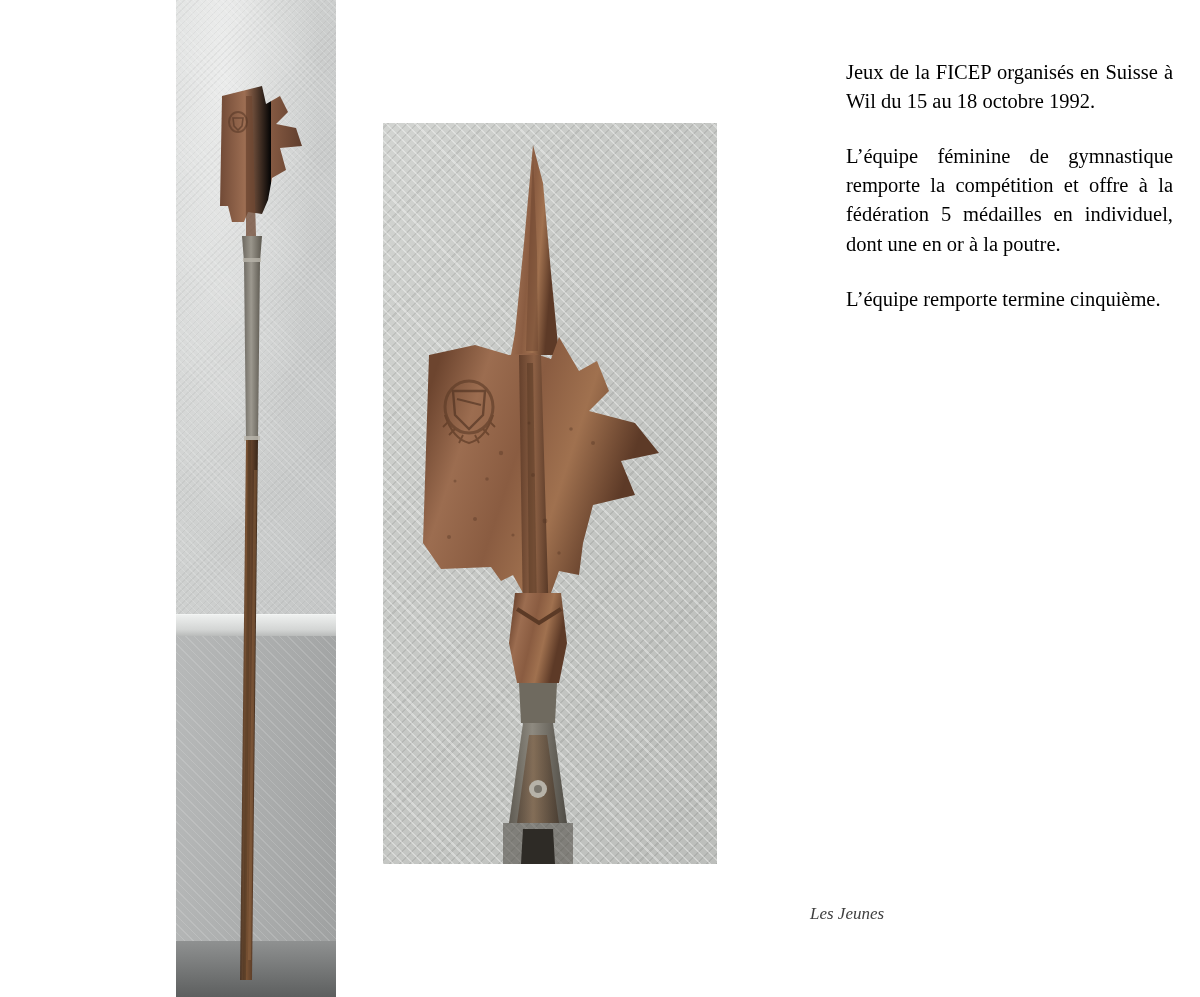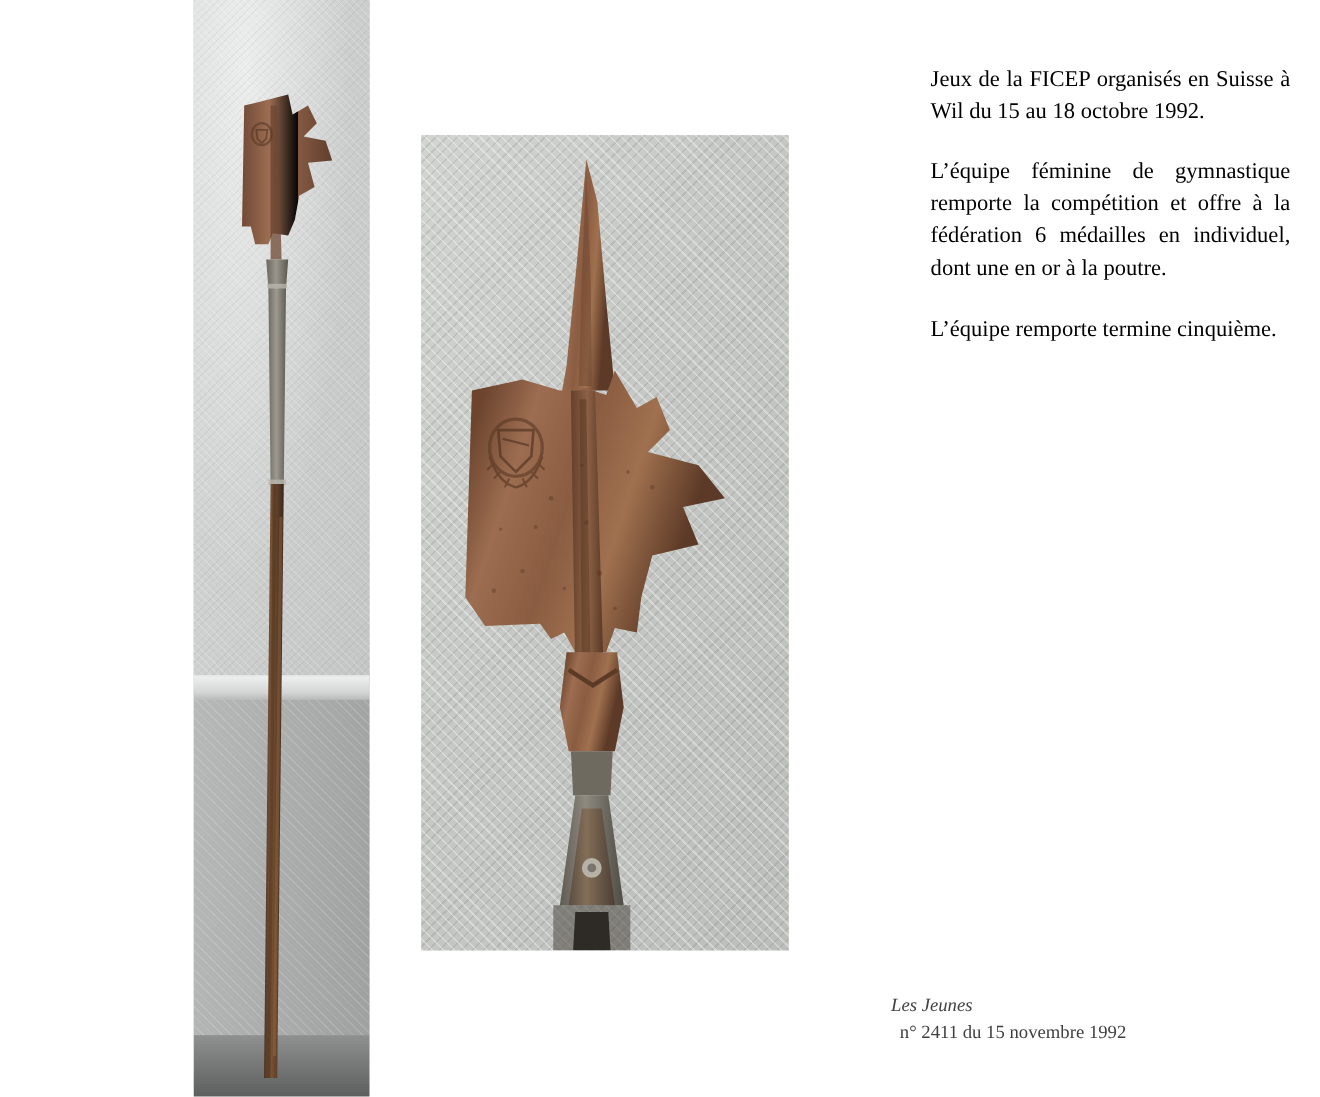--- a/index.html
+++ b/index.html
@@ -300,23 +300,22 @@
       <circle cx="155" cy="666" r="9" fill="#b6b2a8"></circle>
       <circle cx="155" cy="666" r="4" fill="#7a766d"></circle>
 
       <path d="M120,700 L190,700 L190,741 L120,741 Z" fill="#4a4740" opacity=".55"></path>
       <path d="M140,706 L170,706 L172,741 L138,741 Z" fill="#2e2b26"></path>
     </svg>
   </figure>
 
   <section class="text-col">
     <p>Jeux de la FICEP organisés en Suisse à Wil du 15 au 18 octobre 1992.</p>
-    <p>L’équipe féminine de gymnastique remporte la compétition et offre à la fédération 6 médailles en individuel, dont une en or à la poutre.</p>
+    <p>L’équipe féminine de gymnastique remporte la compétition et offre à la fédération 5 médailles en individuel, dont une en or à la poutre.</p>
     <p>L’équipe remporte termine cinquième.</p>
   </section>
 
   <div class="caption">
     <div class="title">Les Jeunes</div>
-    <div class="issue">n° 2411 du 15 novembre 1992</div>
   </div>
 
   <div class="edge-right"></div>
 </div>
 
 </body></html>

